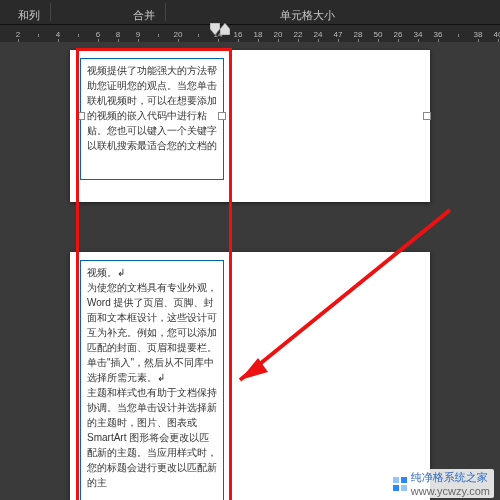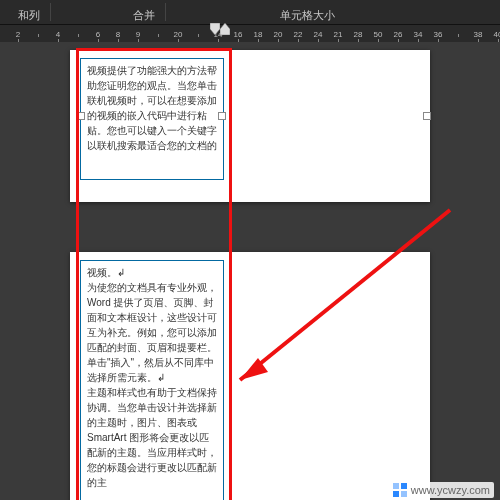--- a/index.html
+++ b/index.html
@@ -62,21 +62,21 @@
       <div class="tick">9</div>
       <div class="tick"></div>
       <div class="tick">20</div>
       <div class="tick"></div>
       <div class="tick">14</div>
       <div class="tick">16</div>
       <div class="tick">18</div>
       <div class="tick">20</div>
       <div class="tick">22</div>
       <div class="tick">24</div>
-      <div class="tick">21</div>
+      <div class="tick">47</div>
       <div class="tick">28</div>
       <div class="tick">50</div>
       <div class="tick">26</div>
       <div class="tick">34</div>
       <div class="tick">36</div>
       <div class="tick"></div>
       <div class="tick">38</div>
       <div class="tick">40</div>
     </div>
 </div>
@@ -120,15 +120,16 @@
 </svg>
 
 <div class="watermark">
   <svg class="wm-logo" viewBox="0 0 14 14">
     <rect class="a" x="0" y="0" width="6" height="6"></rect>
       <rect x="8" y="0" width="6" height="6"></rect>
     <rect x="0" y="8" width="6" height="6"></rect>
       <rect class="a" x="8" y="8" width="6" height="6"></rect>
   </svg>
   <div>
+    <div>纯净格系统之家</div>
     <div class="wm-url">www.ycwzy.com</div>
   </div>
 </div>
 
 </body></html>

